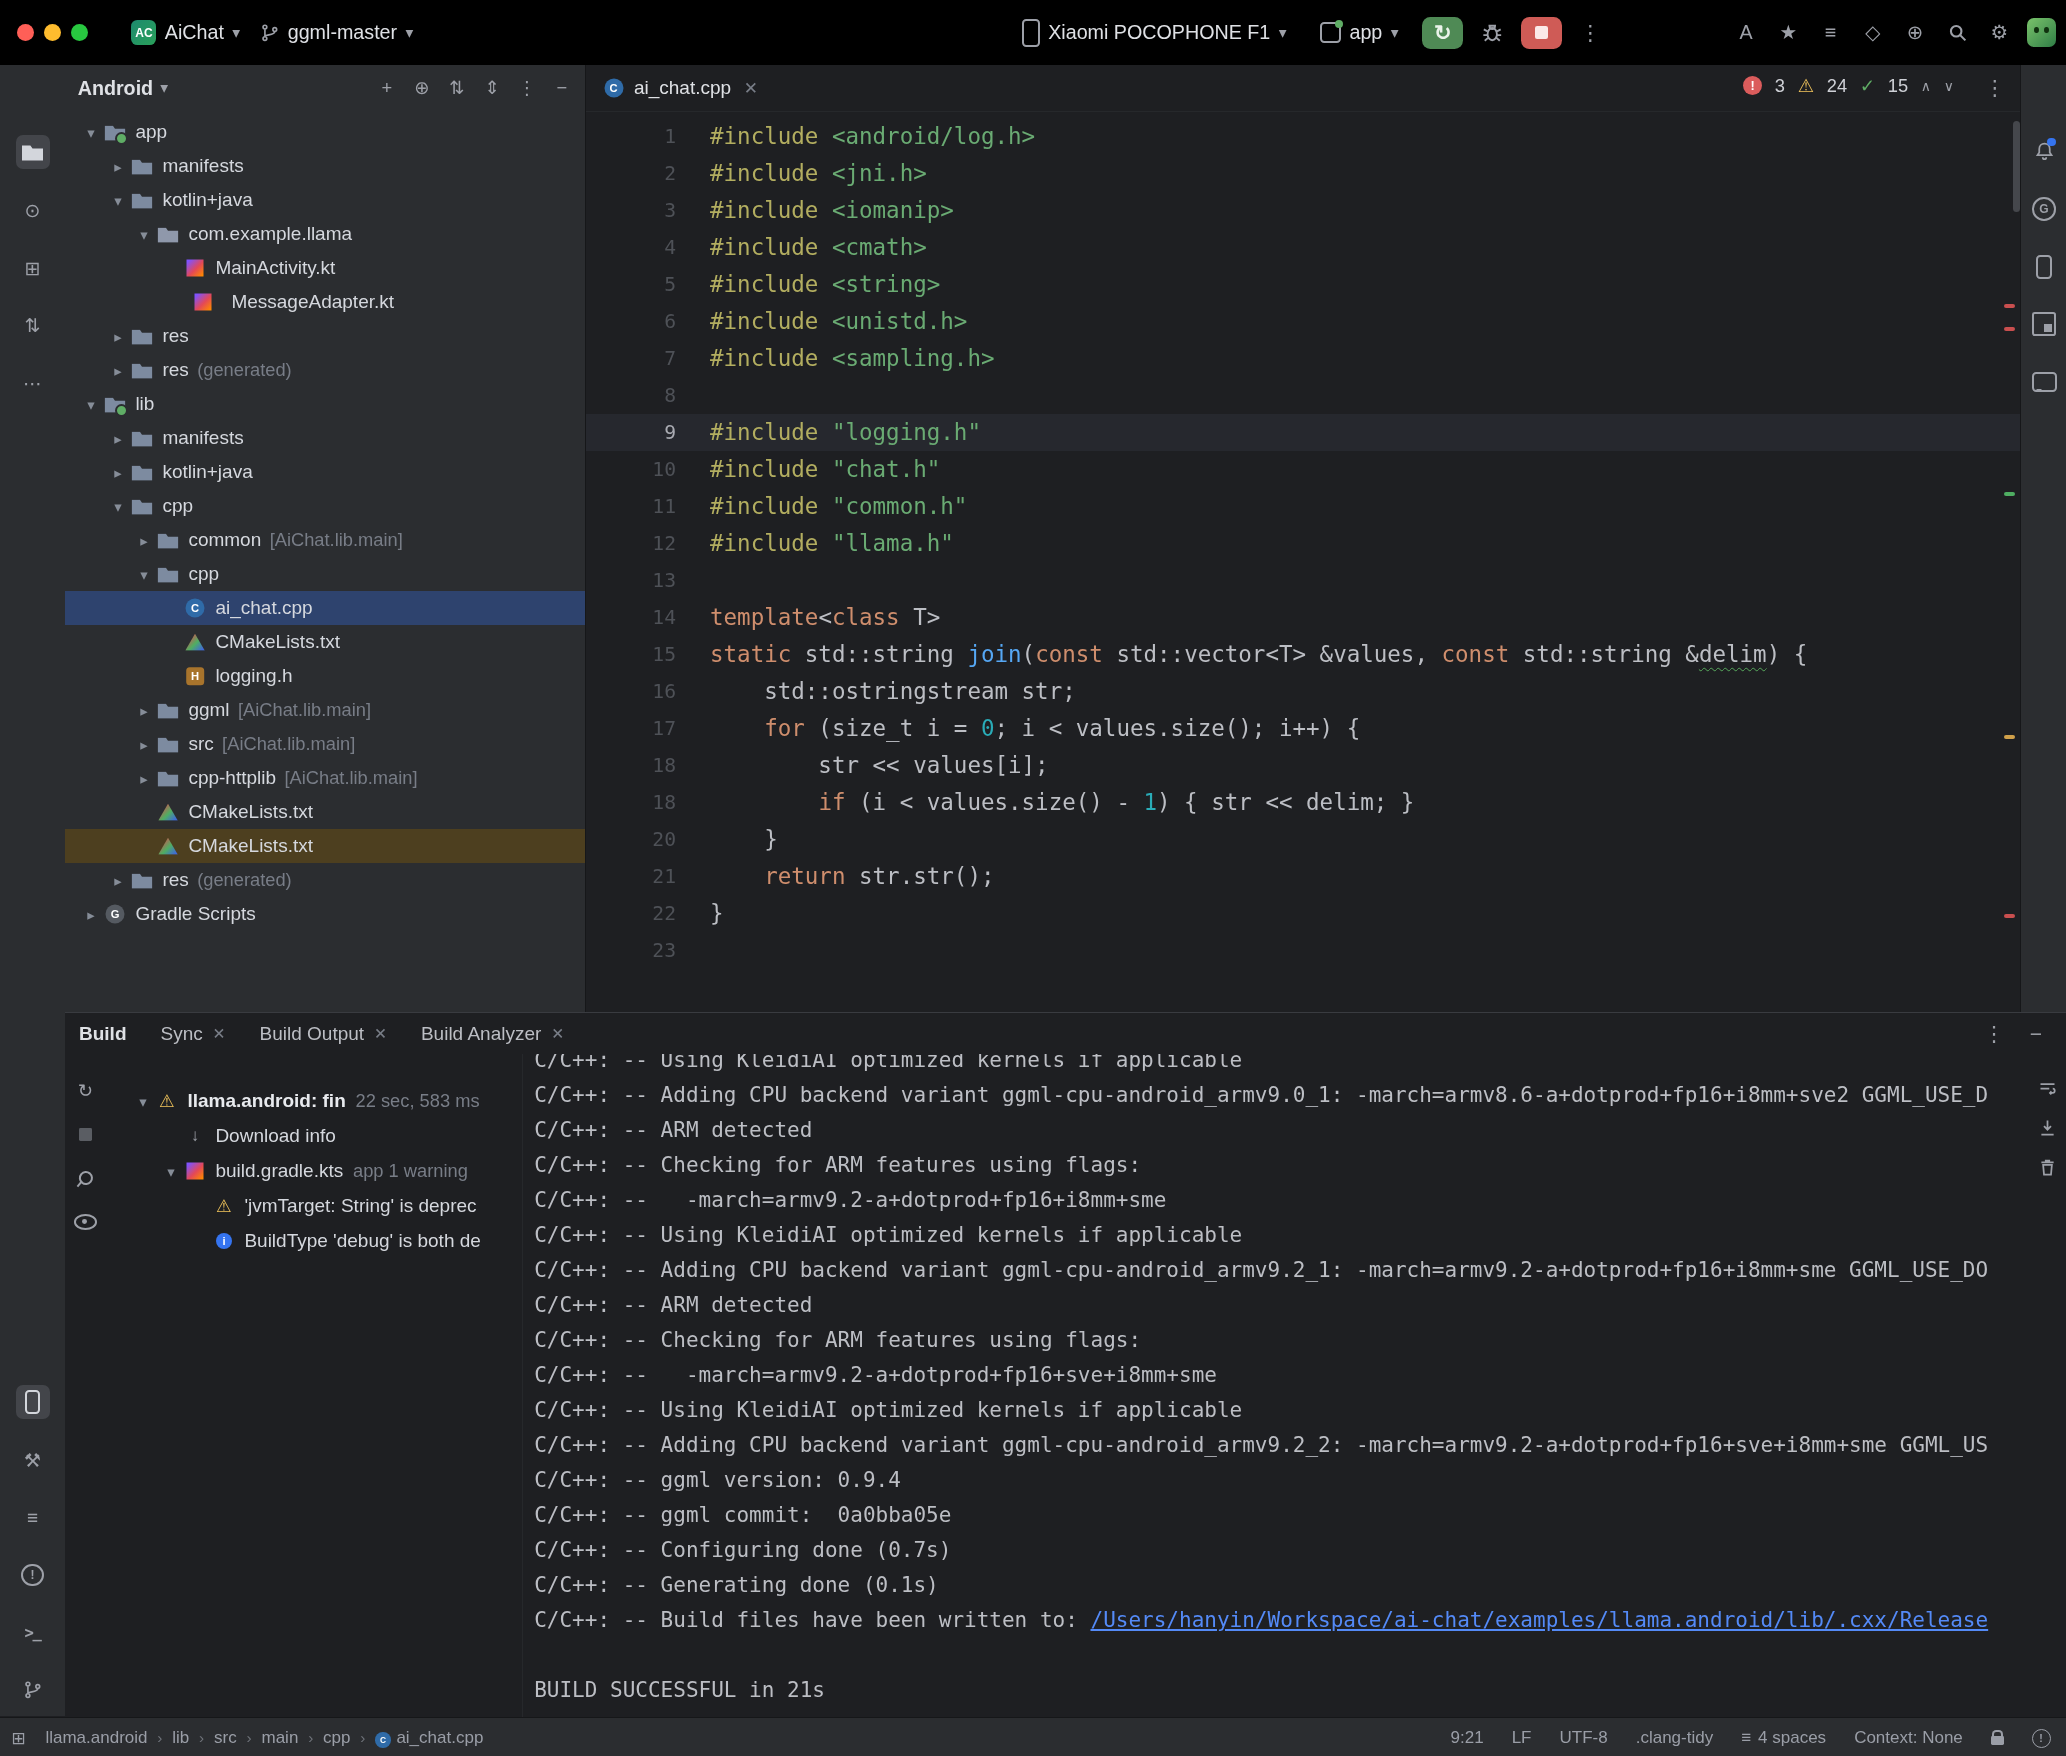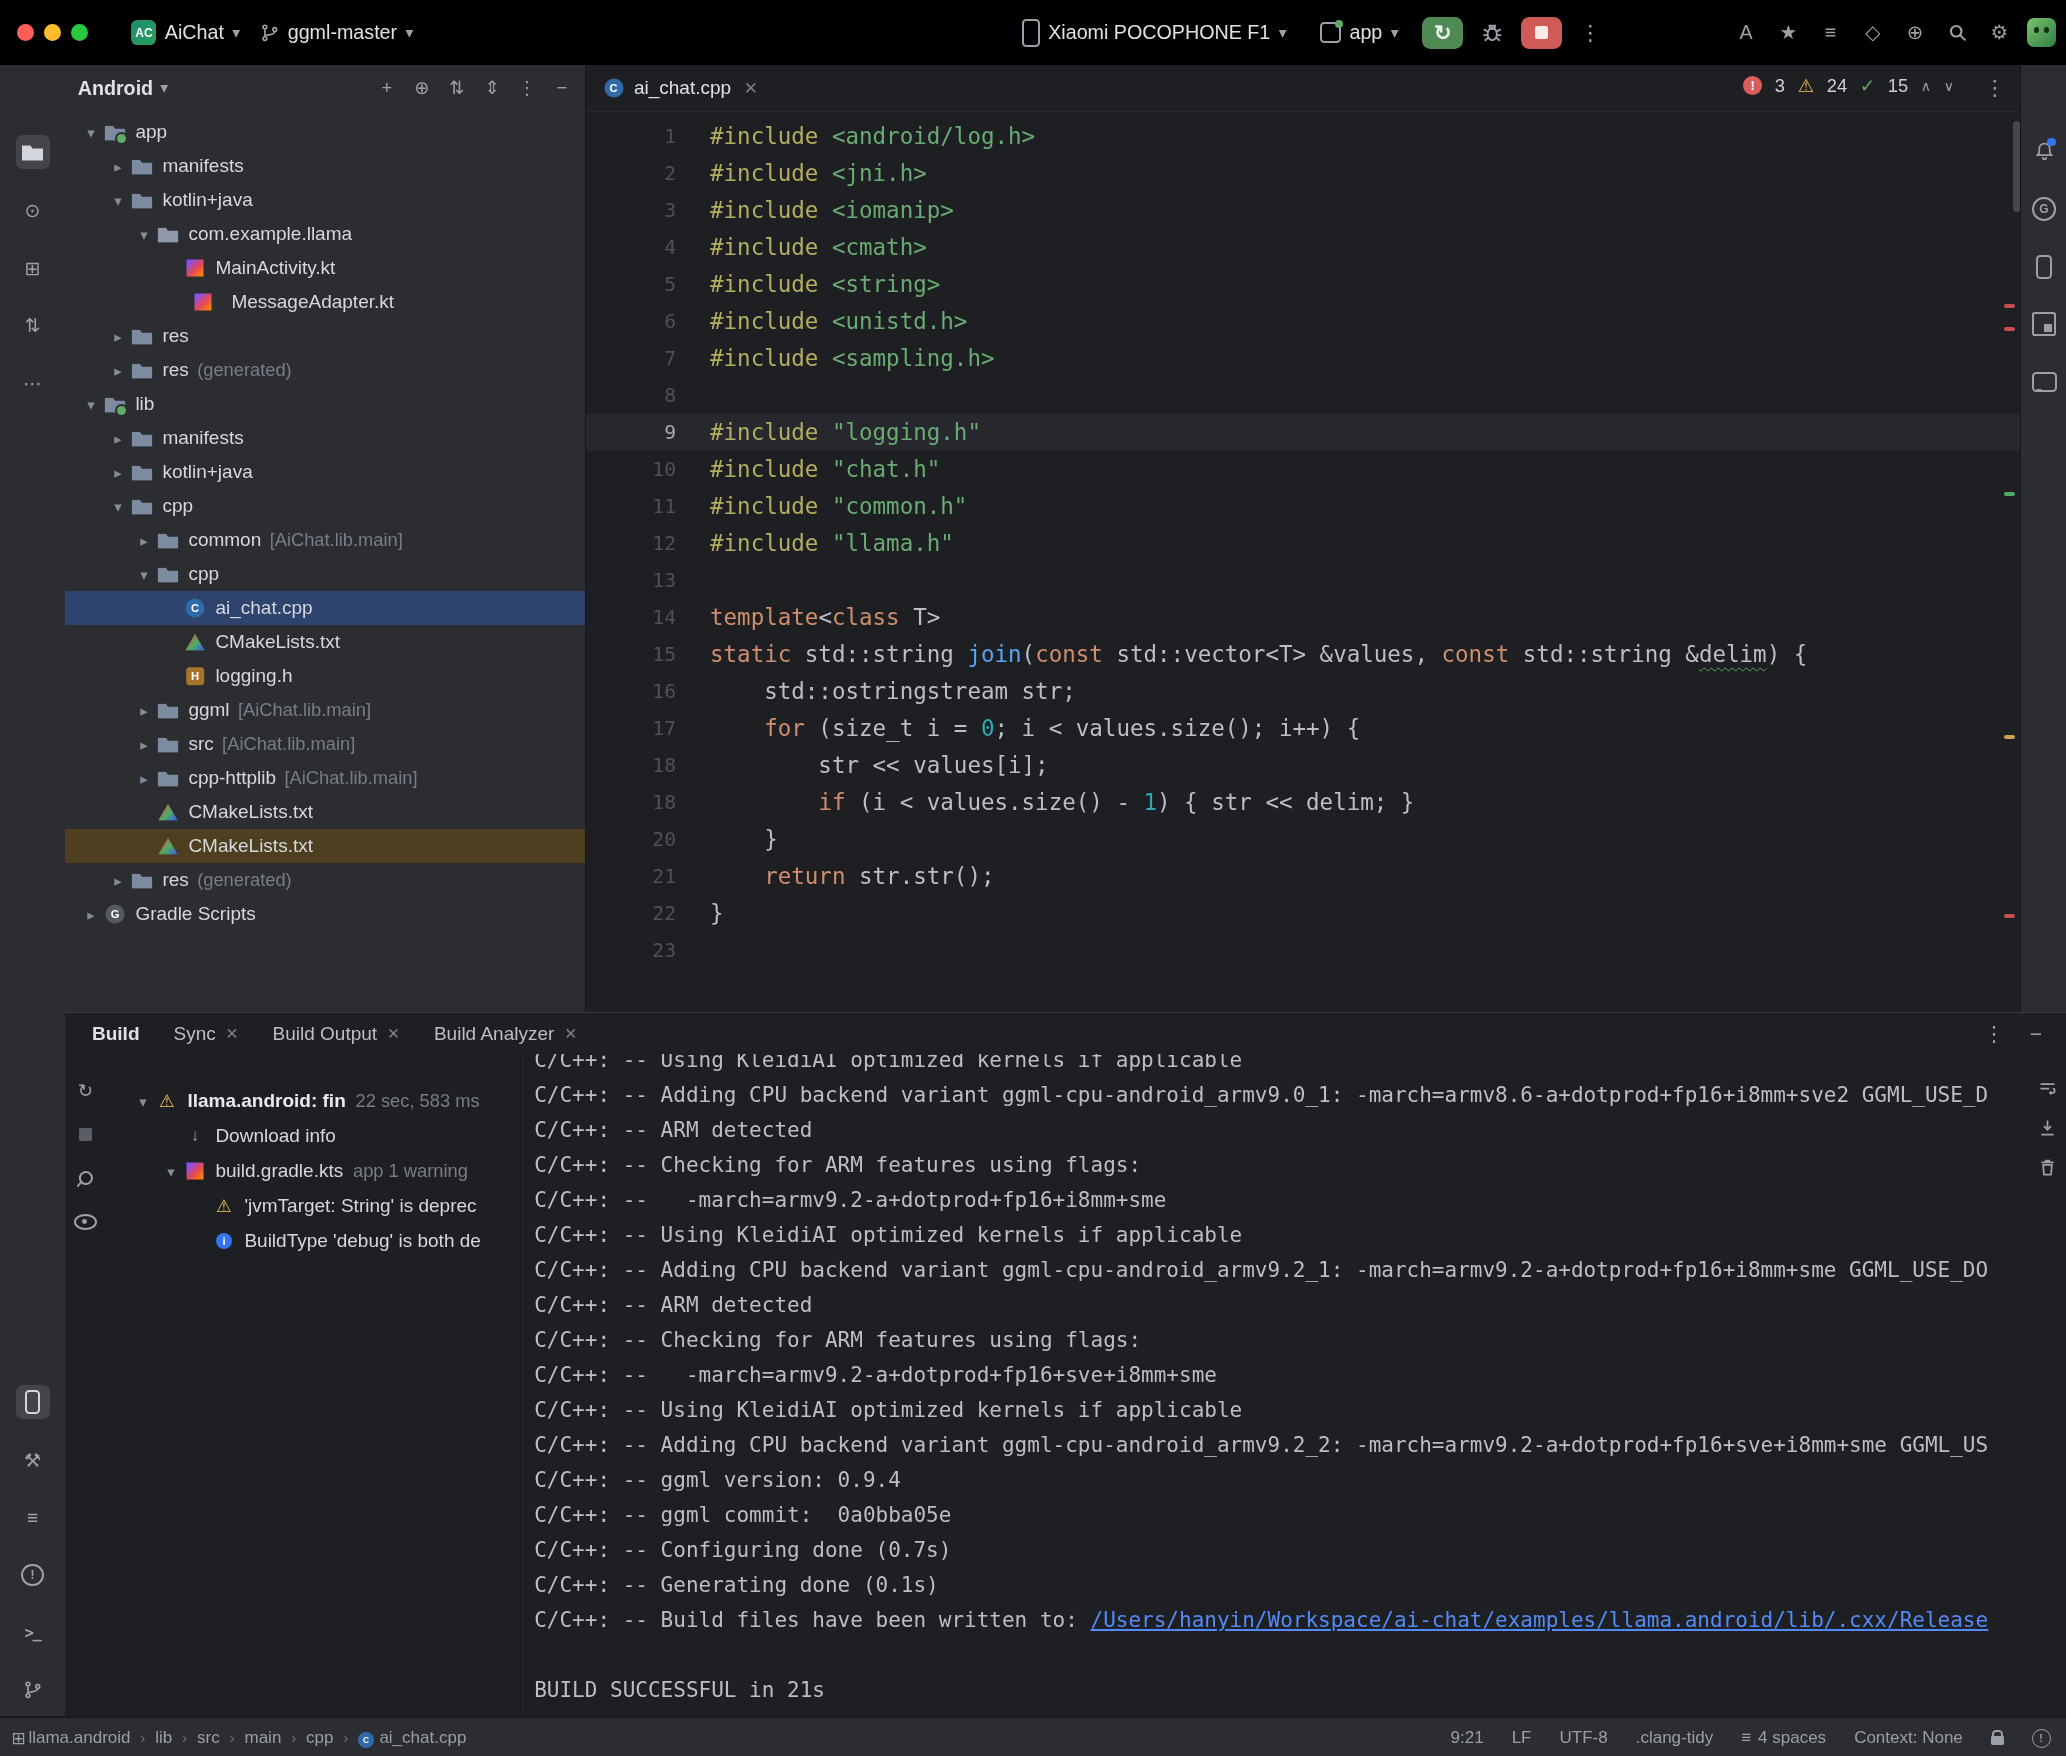--- a/index.html
+++ b/index.html
@@ -96,21 +96,21 @@
   .rs-ic{position:absolute;left:7px;width:32px;height:32px;display:flex;align-items:center;justify-content:center;color:#9da0a8;}
   .bell-dot{position:absolute;right:4.2px;top:2.8px;width:8.4px;height:8.4px;border-radius:50%;background:#3574f0;}
   .g-circle{width:19.7px;height:19.7px;border:2.1px solid #9da0a8;border-radius:50%;display:flex;align-items:center;justify-content:center;font-size:12px;font-weight:700;}
   .sq-in-sq{width:19.7px;height:19.7px;border:2.1px solid #9da0a8;border-radius:2.8px;position:relative;}
   .sq-in-sq::after{content:"";position:absolute;right:2.1px;bottom:2.1px;width:7.7px;height:7.7px;background:#9da0a8;}
   .bubble{width:21px;height:15.5px;border:2.1px solid #9da0a8;border-radius:4.2px;position:relative;}
   .bubble::after{content:"";position:absolute;left:2.8px;bottom:-5.6px;border:3.5px solid transparent;border-top-color:#9da0a8;}
 
   
   #build-panel{position:absolute;left:65px;top:1012px;width:2001px;height:704px;background:#1e1f22;border-top:0.7px solid #393b40;overflow:hidden;}
-  #build-header{height:41px;display:flex;align-items:center;padding-left:27px;gap:34px;}
+  #build-header{height:41px;display:flex;align-items:center;padding-left:14px;gap:34px;}
   .btab{display:flex;align-items:center;gap:9.8px;color:#bcbec4;font-size:19px;}
   .btab.active .btab-label{color:#dfe1e5;font-weight:700;}
   .btab-x{color:#787d87;font-size:15.5px;}
   .bh-actions{margin-left:auto;margin-right:24px;display:flex;gap:25px;color:#9da0a8;font-size:21px;}
   #build-left{position:absolute;left:0;top:41px;bottom:0;width:457px;}
   #build-rail{position:absolute;left:0;top:0;bottom:0;width:41px;display:flex;flex-direction:column;align-items:center;padding-top:25px;gap:19.7px;color:#9da0a8;}
   .rail-ic{width:24px;height:24px;display:flex;align-items:center;justify-content:center;font-size:18.3px;}
   .rail-stop{width:12.7px;height:12.7px;background:#5a5d63;border-radius:1.4px;}
   .pin-ic{width:9.8px;height:9.8px;border:2.1px solid #9da0a8;border-radius:50%;position:relative;transform:rotate(40deg);}
   .pin-ic::after{content:"";position:absolute;left:2.8px;top:9.8px;width:2.1px;height:7.7px;background:#9da0a8;}
@@ -121,21 +121,21 @@
   .brow .blabel{color:#d5d8de;font-size:19px;}
   .brow.bold .blabel{font-weight:700;color:#e8eaee;max-width:179px;overflow:hidden;}
   .btime{color:#787d87;font-size:18.3px;margin-left:9.8px;}
   #console{position:absolute;left:457px;right:0;top:41px;bottom:0;border-left:0.7px solid #26282b;overflow:hidden;padding-left:11.2px;}
   .con-line{height:35px;line-height:35px;white-space:pre;color:#bcbec4;font-size:21px;font-family:"DejaVu Sans Mono","Liberation Mono",monospace;}
   .con-link{color:#548af7;text-decoration:underline;}
   #console-tools{position:absolute;right:8.4px;top:65px;display:flex;flex-direction:column;gap:18.3px;}
 
   
   #statusbar{position:absolute;left:0;top:1717px;width:2066px;height:40px;background:#2b2d30;border-top:0.7px solid #161719;display:flex;align-items:center;font-size:17px;color:#9a9ea7;}
-  #breadcrumbs{display:flex;align-items:center;gap:9.8px;margin-left:3px;white-space:nowrap;}
+  #breadcrumbs{display:flex;align-items:center;gap:9.8px;margin-left:20px;white-space:nowrap;}
   .bc-sep{color:#6f737a;font-size:15.5px;}
   .bc-item{color:#9a9ea7;}
   .mini-cpp{width:15.5px;height:15.5px;border-radius:50%;background:#2f6ba8;color:#fff;font-size:8.4px;font-weight:700;display:inline-flex;align-items:center;justify-content:center;margin-right:5.6px;}
   #sb-right{margin-left:auto;margin-right:15.5px;display:flex;align-items:center;gap:28px;}
   .sb-item{display:flex;align-items:center;gap:7px;}
   .lock-ic{width:12.7px;height:9.1px;background:#9a9ea7;border-radius:1.4px;position:relative;display:inline-block;margin-top:5.6px;}
   .lock-ic::before{content:"";position:absolute;left:1.4px;top:-6.3px;width:7px;height:5.6px;border:2.1px solid #9a9ea7;border-bottom:none;border-radius:4.2px 4.2px 0 0;}
   .sb-circle{width:17px;height:17px;border:1.8px solid #9a9ea7;border-radius:50%;display:inline-flex;align-items:center;justify-content:center;font-size:10.5px;font-weight:700;}
 </style>
 </head>

